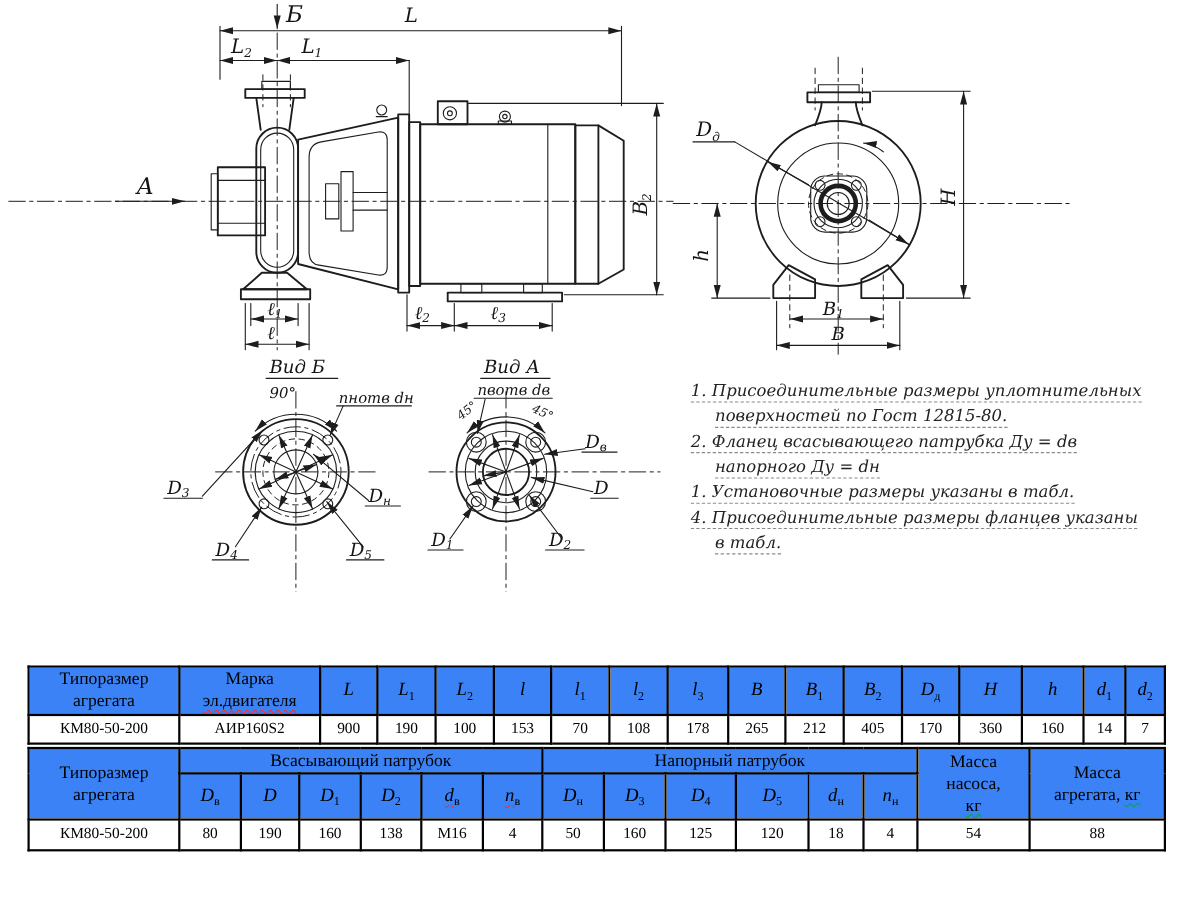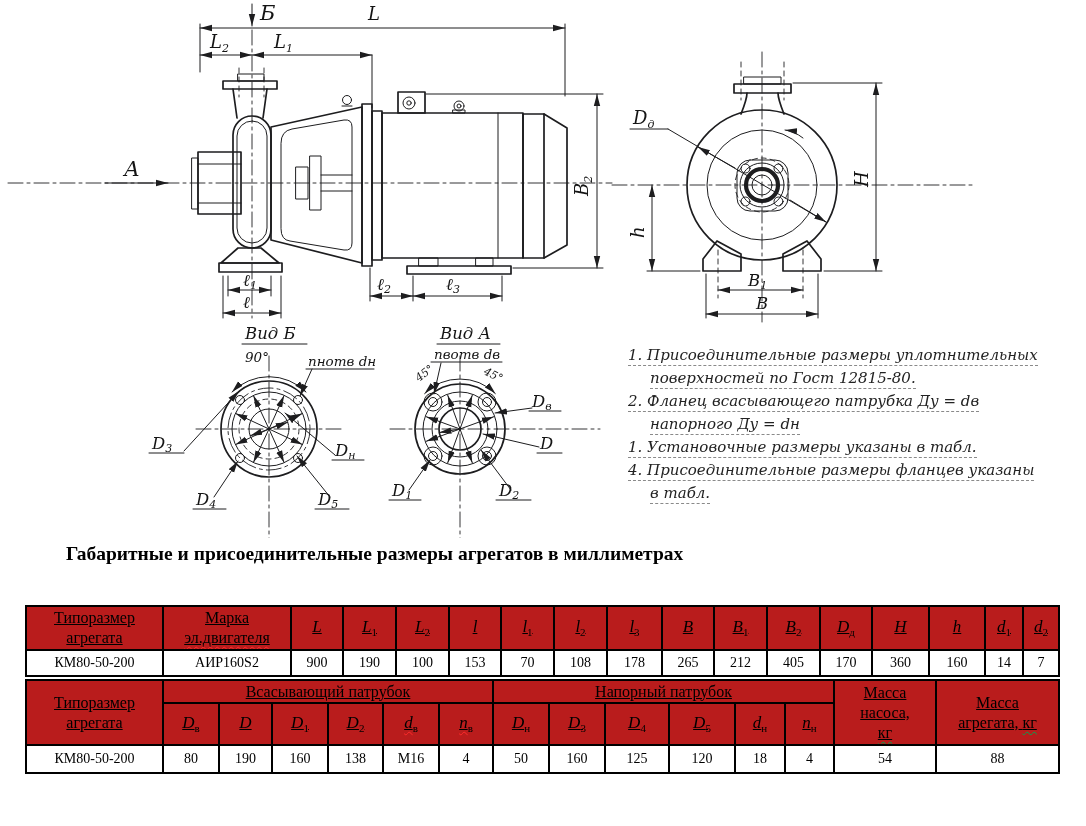--- a/index.html
+++ b/index.html
@@ -27,21 +27,21 @@
   .notes .ind{margin-left:22px;}
   
   .doc-title{position:absolute;left:66px;top:543px;font-size:19.5px;font-weight:bold;
              font-family:"Liberation Serif",serif;color:#000;}
   
   table{border-collapse:collapse;table-layout:fixed;position:absolute;left:25px;
         font-family:"Liberation Serif",serif;}
   #table1{top:605px;} #table2{top:679px;}
   th,td{border:2px solid #000;text-align:center;vertical-align:middle;padding:0;
         overflow:hidden;}
-  th{background:#b91c1c;font-weight:normal;font-size:16px;line-height:1.25;text-decoration:underline;}
+  th{background:#3b82f6;font-weight:normal;font-size:16px;line-height:1.25;}
   td{font-size:14px;background:#fff;}
   .dimh i{font-size:17px;}
   .dimh sub{font-size:11px;}
   .sq-red{text-decoration:underline;text-decoration-style:wavy;
           text-decoration-color:#ff2a2a;text-decoration-thickness:1px;text-underline-offset:3px;}
   .sq-green{text-decoration:underline;text-decoration-style:wavy;
           text-decoration-color:#00a550;text-decoration-thickness:1px;text-underline-offset:3px;}
 </style>
 </head>
 <body>
@@ -346,21 +346,20 @@
 <div class="notes">
   <div class="nl"><span>1. Присоединительные размеры уплотнительных</span></div>
   <div class="nl ind"><span>поверхностей  по Гост 12815-80.</span></div>
   <div class="nl"><span>2. Фланец всасывающего патрубка Ду = dв</span></div>
   <div class="nl ind"><span>напорного Ду = dн</span></div>
   <div class="nl"><span>1. Установочные размеры указаны в табл.</span></div>
   <div class="nl"><span>4. Присоединительные размеры фланцев указаны</span></div>
   <div class="nl ind"><span>в табл.</span></div>
 </div>
 
-<div class="doc-title">Габаритные и присоединительные размеры агрегатов в миллиметрах</div>
 
 <table id="table1">
   <colgroup>
     <col style="width:137px">
         <col style="width:128px">
         <col style="width:52px">
         <col style="width:53px">
     <col style="width:53px">
         <col style="width:52px">
         <col style="width:53px">

